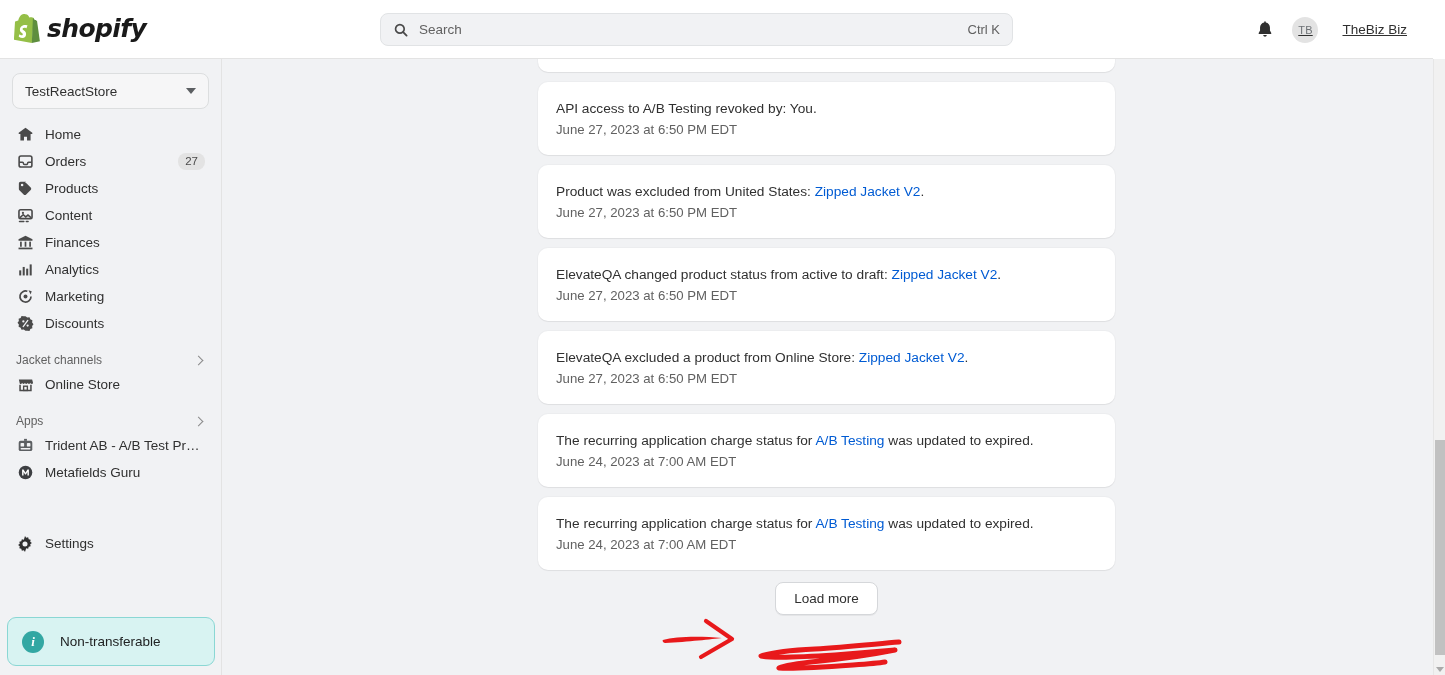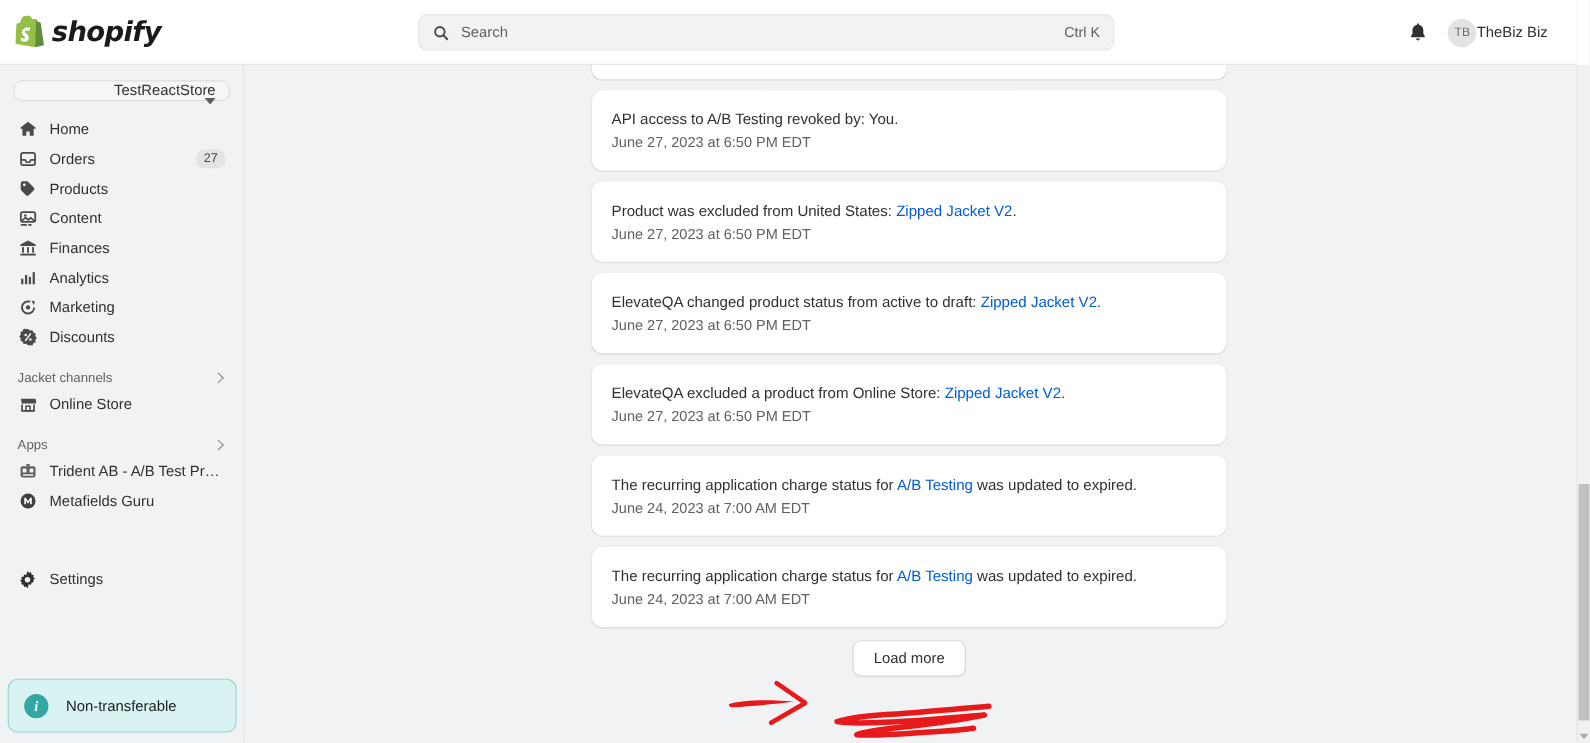--- a/index.html
+++ b/index.html
@@ -42,46 +42,45 @@
   }
   .search-icon { width: 16px; height: 16px; flex: 0 0 16px; margin-right: 10px; }
   .search-placeholder { font-size: 13.5px; color: #616161; flex: 1; }
   .search-kbd { font-size: 13px; color: #616161; }
 
   .topbar-right {
     position: absolute; right: 26px; top: 0; height: 59px;
     display: flex; align-items: center; gap: 16px;
   }
   .bell-btn { width: 22px; height: 22px; display: flex; align-items: center; justify-content: center; cursor: pointer; }
-  .user-chip { display: flex; align-items: center; gap: 0; cursor: pointer; }
+  .user-chip { display: flex; align-items: center; gap: 24px; cursor: pointer; text-decoration: underline; }
   .avatar {
     width: 26px; height: 26px; border-radius: 50%;
     background: #e3e3e3; color: #6d7175;
     font-size: 11px; display: flex; align-items: center; justify-content: center;
     letter-spacing: 0.2px;
   }
   .user-name { font-size: 13.5px; color: #303030; }
 
   
   .sidebar {
     position: absolute; left: 0; top: 59px;
     width: 222px; height: 616px;
     background: #f1f2f4;
     border-right: 1px solid #e3e3e3;
   }
   .store-select {
     margin: 14px 12px 0 12px;
-    height: 19px;
+    height: 36px;
     background: #f6f6f7;
     border: 1px solid #dcdedf;
     border-radius: 8px;
-    display: flex; align-items: flex-end; justify-content: space-between;
+    display: flex; align-items: center; justify-content: space-between;
     padding: 0 12px;
     cursor: pointer;
-    flex-direction: column;
   }
   .store-name { font-size: 13.5px; color: #303030; }
   .caret { width: 0; height: 0; border-left: 5px solid transparent; border-right: 5px solid transparent; border-top: 6px solid #5c5f62; }
 
   .nav { margin-top: 12px; }
   .nav-item {
     display: flex; align-items: center;
     height: 27px; margin: 0 8px; padding: 0 8px;
     border-radius: 8px; cursor: pointer;
   }

